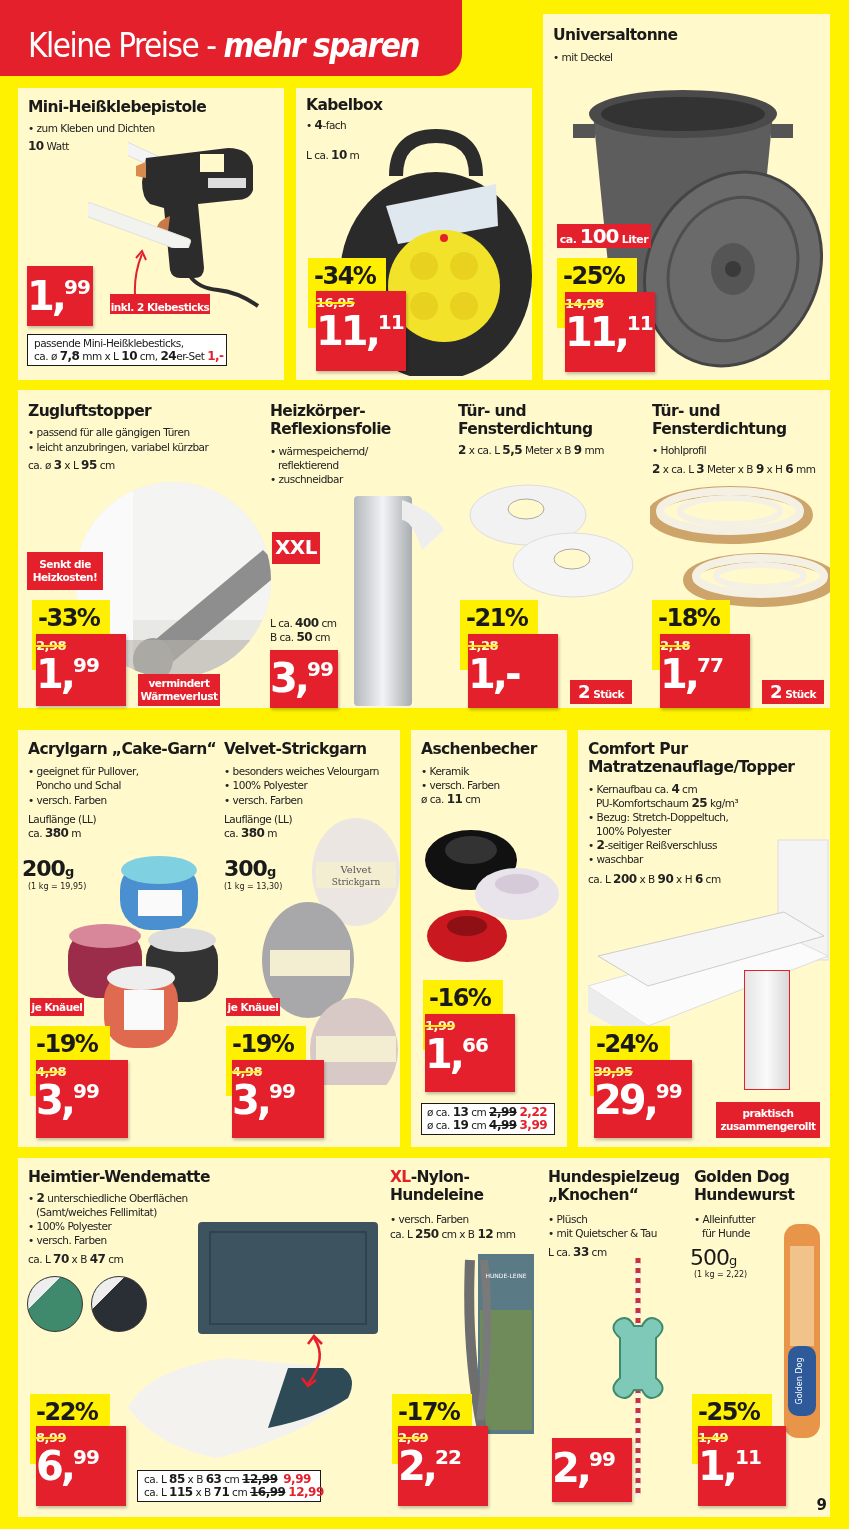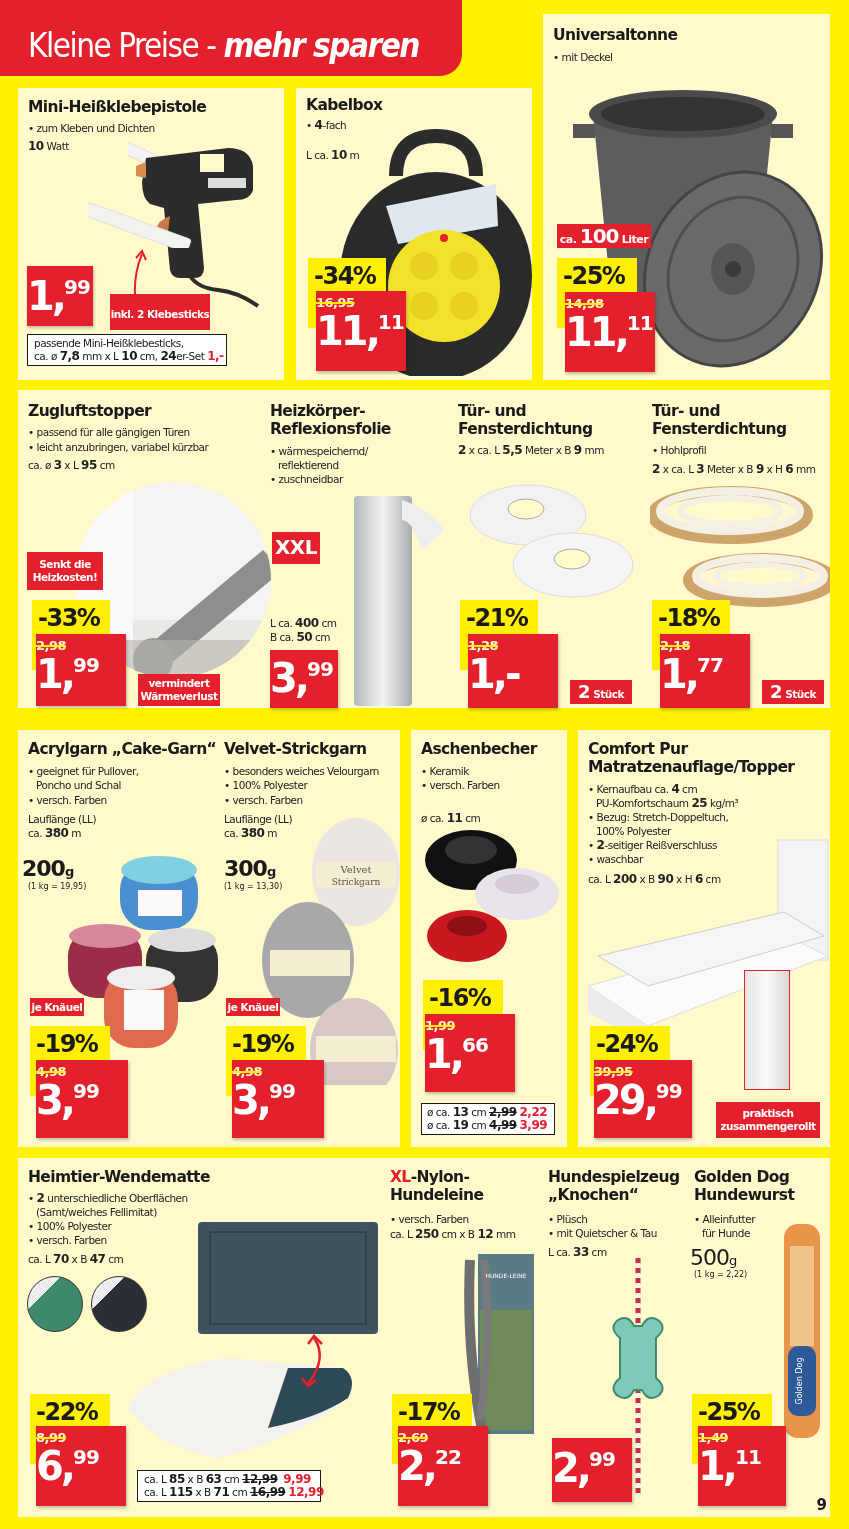--- a/index.html
+++ b/index.html
@@ -51,21 +51,21 @@
   <svg class="img" style="left:70px;top:100px" width="110" height="60" viewBox="0 0 110 60">
     <rect x="0" y="14" width="110" height="14" rx="3" transform="rotate(20 0 14)" fill="#f2f2ee" stroke="#e2e2dd"></rect>
   </svg>
   <svg class="img" style="left:108px;top:160px" width="24" height="60" viewBox="0 0 24 60">
     <path d="M10 58 Q6 30 16 6" stroke="#e3202b" stroke-width="2" fill="none"></path>
     <path d="M10 10 L16 3 L20 12" stroke="#e3202b" stroke-width="2" fill="none"></path>
   </svg>
   <div class="p price" style="left:9px;top:178px;width:66px;height:60px;padding-top:10px">
     <div class="now"><span>1,</span><sup>99</sup></div>
   </div>
-  <div class="p tag" style="left:92px;top:206px;width:100px;height:36px;padding-top:14px">inkl. 2 Klebesticks</div>
+  <div class="p tag" style="left:92px;top:206px;width:100px;height:20px;padding-top:7px">inkl. 2 Klebesticks</div>
   <div class="p box" style="left:9px;top:246px;width:200px">
     <div>passende Mini-Heißklebesticks,</div>
     <div><span>ca. ø </span><b>7,8</b><span> mm x L </span><b>10</b><span> cm, </span><b>24</b><span>er-Set </span><span class="red">1,-</span></div>
   </div>
 </div>
 
 <div class="panel" style="left:296px;top:88px;width:236px;height:292px;">
   <div class="p title" style="left:10px;top:8px">Kabelbox</div>
   <div class="p txt bul" style="left:10px;top:30px"><b>4</b><span>-fach</span></div>
   <div class="p txt" style="left:10px;top:60px"><span>L ca. </span><b>10</b><span> m</span></div>
@@ -271,21 +271,21 @@
   <div class="p price" style="left:18px;top:330px;width:92px;height:78px">
     <div class="old">4,98</div>
     <div class="now"><span>3,</span><sup>99</sup></div>
   </div>
 </div>
 
 <div class="panel" style="left:411px;top:730px;width:156px;height:417px;">
   <div class="p title" style="left:10px;top:10px">Aschenbecher</div>
   <div class="p txt bul" style="left:10px;top:34px">Keramik</div>
   <div class="p txt bul" style="left:10px;top:48px">versch. Farben</div>
-  <div class="p txt" style="left:10px;top:81px"><span>ø ca. </span><b>11</b><span> cm</span></div>
+  <div class="p txt" style="left:10px;top:62px"><span>ø ca. </span><b>11</b><span> cm</span></div>
   <svg class="img" style="left:6px;top:92px" width="150" height="150" viewBox="0 0 150 150">
     <ellipse cx="54" cy="38" rx="46" ry="30" fill="#111"></ellipse>
       <ellipse cx="54" cy="28" rx="26" ry="14" fill="#333"></ellipse>
     <ellipse cx="100" cy="72" rx="42" ry="26" fill="#e9e3ec"></ellipse>
       <ellipse cx="100" cy="62" rx="22" ry="10" fill="#d4cad8"></ellipse>
     <ellipse cx="50" cy="114" rx="40" ry="26" fill="#c91820"></ellipse>
       <ellipse cx="50" cy="104" rx="20" ry="10" fill="#8e0f14"></ellipse>
   </svg>
   <div class="p disc" style="left:12px;top:250px;width:80px">-16%</div>
   <div class="p price" style="left:14px;top:284px;width:90px;height:78px">

